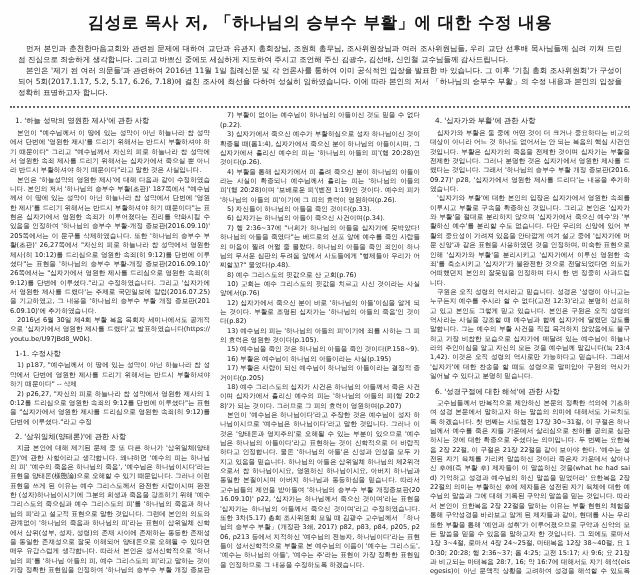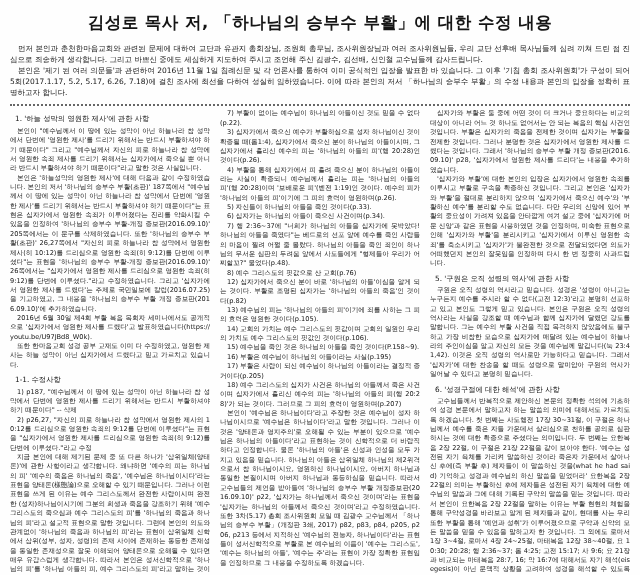--- a/index.html
+++ b/index.html
@@ -6,21 +6,21 @@
   .page {
     position:relative; width:640px; height:575px; margin:0 auto;
     background:#fefefe; color:#141414; box-sizing:border-box;
     padding:4px 10px 0 10px; overflow:hidden;
     font-family:"DejaVu Sans","Liberation Sans",sans-serif;
   }
   .doc-title {
     text-align:center; font-weight:bold; font-size:16.5px;
     letter-spacing:0.5px; margin:8px 0 9px 0;
   }
-  .intro { margin:0; }
+  .intro { margin:8px; }
   .intro .ipara {
     font-size:7.5px; line-height:1.48; text-align:justify;
     word-break:break-all; text-indent:8px; margin:0;
   }
   .divider { border:none; border-top:2px dotted #666; margin:6px 0 3px 0; height:0; }
   .cols { display:flex; gap:10px; height:470px; overflow:hidden; }
   .col { flex:1 1 0; min-width:0; overflow:hidden; display:flex; flex-direction:column; }
   .col .blocks { flex:0 1 auto; }
   .blk {
     font-size:6.6px; line-height:1.42; text-align:justify;
@@ -44,51 +44,51 @@
 
   <hr class="divider">
 
   <div class="cols">
     <div class="col">
       <div class="blocks">
           <div class="blk heading">1. '하늘 성막의 영원한 제사'에 관한 사항</div>
           <div class="blk para">본인이 "예수님께서 이 땅에 있는 성막이 아닌 하늘나라 참 성막에서 단번에 '영원한 제사'를 드리기 위해서는 반드시 부활하셔야 하기 때문이다" 그리고 "예수님께서 자신의 피로 하늘나라 참 성막에서 영원한 속죄 제사를 드리기 위해서는 십자가에서 죽으실 뿐 아니라 반드시 부활하셔야 하기 때문이다"라고 말한 것은 사실입니다.</div>
           <div class="blk para">본인은 '하늘성막의 영원한 제사'에 대해 다음과 같이 수정하였습니다. 본인의 저서 '하나님의 승부수 부활(초판)' 187쪽에서 "예수님께서 이 땅에 있는 성막이 아닌 하늘나라 참 성막에서 단번에 '영원한 제사'를 드리기 위해서는 반드시 부활하셔야 하기 때문이다"는 표현은 십자가에서 영원한 속죄가 이루어졌다는 진리를 약화시킬 수 있음을 인정하여 '하나님의 승부수 부활-개정 증보판(2016.09.10)' 205쪽에서는 이 문구를 삭제하였습니다. 또한 '하나님의 승부수 부활(초판)' 26,27쪽에서 "자신의 피로 하늘나라 참 성막에서 영원한 제사(히 10:12)를 드리심으로 영원한 속죄(히 9:12)를 단번에 이루셨다"는 표현을 '하나님의 승부수 부활-개정 증보판(2016.09.10)' 26쪽에서는 "십자가에서 영원한 제사를 드리심으로 영원한 속죄(히9:12)를 단번에 이루셨다."라고 수정하였습니다. 그리고 '십자가에서 영원한 제사를 드렸다'는 주제로 국민일보에 칼럼(2016.07.25)을 기고하였고, 그 내용을 '하나님의 승부수 부활 개정 증보판(2016.09.10)'에 추가하였습니다.</div>
           <div class="blk para">2016년 6월 30일 제4회 부활 복음 목회자 세미나에서도 공개적으로 '십자가에서 영원한 제사를 드렸다'고 발표하였습니다(https://youtu.be/U97JBd8_W0k).</div>
-          <div class="blk para">또한 한마음교회 성경 공부 교재도 이미 다 수정하였고, 영원한 제사는 하늘 성막이 아닌 십자가에서 드렸다고 믿고 가르치고 있습니다.</div>
           <div class="blk heading">1-1. 수정사항</div>
           <div class="blk item">1) p187, "예수님께서 이 땅에 있는 성막이 아닌 하늘나라 참 성막에서 단번에 영원한 제사를 드리기 위해서는 반드시 부활하셔야 하기 때문이다" -- 삭제</div>
           <div class="blk item">2) p26,27, "자신의 피로 하늘나라 참 성막에서 영원한 제사의 10:12를 드리심으로 영원한 속죄의 9:12를 단번에 이루셨다"는 표현을 "십자가에서 영원한 제사를 드리심으로 영원한 속죄(히 9:12)를 단번에 이루셨다."라고 수정</div>
+          <div class="blk heading">2. '삼위일체(양태론)'에 관한 사항</div>
           <div class="blk para">지금 본인에 대해 제기된 문제 중 또 다른 하나가 '삼위일체(양태론)'에 관한 사항이라고 생각합니다. 왜냐하면 '예수의 피는 하나님의 피' '예수의 죽음은 하나님의 죽음', '예수님은 하나님이시다'라는 표현을 양태론(樣態論)으로 오해할 수 있기 때문입니다. 그러나 이런 표현을 쓰게 된 이유는 예수 그리스도께서 완전한 사람이시며 완전한 (성자)하나님이시기에 그분의 희생과 죽음을 강조하기 위해 '예수 그리스도의 죽으심과 예수 그리스도의 피'를 '하나님의 죽음과 하나님의 피'라고 설교적 표현으로 말한 것입니다. 그런데 본인의 의도와 관계없이 '하나님의 죽음과 하나님의 피'라는 표현이 삼위일체 신학에서 삼위(성부, 성자, 성령)의 존재 사이에 존재하는 동등한 존재성을 동일한 존재성으로 잘못 이해되어 양태론으로 오해될 수 있다면 매우 유감스럽게 생각합니다. 따라서 본인은 성서신학적으로 '하나님의 피'를 '하나님 아들의 피, 예수 그리스도의 피'라고 말하는 것이 가장 정확한 표현임을 인정하여 '하나님의 승부수 부활 개정 증보판(2016.09.10)' p24, '하나님의 피'라는 제목은 '예수그리스도의 피'로 수정하였습니다. 그리고 p76, '하나님의 핏값으로 산 교회'라는 제목은 '예수그리스도의 핏값으로 산 교회'로 수정하였습니다. 그 외에도 책 내용 중에서 '하나님의 피'라는 표현은 '하나님 아들의 피, 예수 그리스도의 피'로 수정하였습니다.</div>
         </div>
     </div>
     <div class="col">
       <div class="blocks">
           <div class="blk item">7) 부활이 없이는 예수님이 하나님의 아들이신 것도 믿을 수 없다(p.22).</div>
           <div class="blk item">3) 십자가에서 죽으신 예수가 부활하심으로 성자 하나님이신 것이 확증될 때(롬1:4), 십자가에서 죽으신 분이 하나님의 아들이시며, 그 십자가에서 흘리신 예수의 피는 '하나님의 아들의 피'(행 20:28)인 것이다(p.26).</div>
           <div class="blk item">4) 부활을 통해 십자가에서 피 흘려 죽으신 분이 하나님의 아들이라는 사실이 확증되니 예수님께서 흘리는 피는 '하나님의 아들의 피'(행 20:28)이며 '보배로운 피'(벧전 1:19)인 것이다. 예수의 피가 '하나님의 아들의 피'이기에 그 피의 효력이 영원하며(p.26).</div>
           <div class="blk item">5) 자신들이 하나님의 아들을 죽인 것이다(p.33).</div>
           <div class="blk item">6) 십자가는 하나님의 아들이 죽으신 사건이며(p.34).</div>
           <div class="blk item">7) 행 2:36~37에 "너희가 하나님의 아들을 십자가에 못박았다! 하나님의 아들을 죽였다"는 베드로의 선포 앞에 예수를 죽인 사람들의 마음이 찔려 어쩔 줄 몰랐다. 하나님의 아들을 죽인 죄인이 하나님의 무서운 심판의 두려움 앞에서 사도들에게 "형제들아 우리가 어찌할꼬?" 물었다(p.48).</div>
           <div class="blk item">8) 예수 그리스도의 핏값으로 산 교회(p.76)</div>
+          <div class="blk item">10) 교회는 예수 그리스도의 핏값을 치르고 사신 것이라는 사실 앞에서(p.76)</div>
           <div class="blk item">12) 십자가에서 죽으신 분이 바로 '하나님의 아들'이심을 알게 되는 것이다. 부활로 조명된 십자가는 '하나님의 아들의 죽음'인 것이다(p.82)</div>
           <div class="blk item">13) 예수님의 피는 '하나님의 아들의 피'이기에 죄를 사하는 그 피의 효력은 영원한 것이다(p.105).</div>
-          <div class="blk item">14) 교회의 가치는 예수 그리스도의 핏값이며 교회의 일원인 우리의 가치도 예수 그리스도의 핏값인 것이다(p.106).</div>
           <div class="blk item">15) 예수님을 죽인 것은 하나님의 아들을 죽인 것이다(P.158~9).</div>
           <div class="blk item">16) 부활은 예수님이 하나님의 아들이라는 사실(p.195)</div>
           <div class="blk item">17) 부활은 사람이 되신 예수님이 하나님의 아들이라는 결정적 증거이다(p.205)</div>
           <div class="blk item">18) 예수 그리스도의 십자가 사건은 하나님의 아들께서 죽은 사건이며 십자가에서 흘리신 예수의 피는 '하나님의 아들의 피(행 20:28)'가 되는 것이다. 그러므로 그 피의 효력이 영원하며(p.207)</div>
           <div class="blk para">본인이 '예수님은 하나님이다'라고 주장한 것은 예수님이 성자 하나님이시므로 '예수님은 하나님이다'라고 말한 것입니다. 그러나 이것은 '양태론과 영지주의'로 오해될 수 있는 부분이 있으므로 '예수님은 하나님의 아들이다'라고 표현하는 것이 신학적으로 더 바람직하다고 인정합니다. 물론 '하나님의 아들'은 신성과 인성을 모두 가지고 있음을 믿습니다. 하나님의 아들은 삼위일체 하나님의 제2위격으로서 참 하나님이시요, 영원하신 하나님이시요, 아버지 하나님과 동일한 본질이시며 아버지 하나님과 동등하심을 믿습니다. 따라서 교수님들의 제언을 받아들여 '하나님의 승부수 부활 개정증보판(2016.09.10)' p22, '십자가는 하나님께서 죽으신 것이며'라는 표현을 '십자가는 하나님의 아들께서 죽으신 것이며'라고 수정하였습니다. 또한 3차(5.17) 총회 조사위원회 모일 때 김광수 교수님께서 「하나님의 승부수 부활」(개정판 3쇄, 2017) p82, p83, p84, p205, p206, p213 등에서 지적하신 '예수님의 전능자, 하나님이다'라는 표현들이 성서신학적으로 부활로 본 예수님의 이름이 '예수는 그리스도', '예수는 하나님의 아들', '예수는 주'라는 표현이 가장 정확한 표현임을 인정하므로 그 내용을 수정하도록 하겠습니다.</div>
         </div>
     </div>
     <div class="col">
       <div class="blocks">
-          <div class="blk para">십자가와 부활은 둘 중에 어떤 것이 더 크거나 중요하다는 비교의 대상이 아니라 어느 것 하나도 없어서는 안 되는 복음의 핵심 사건인 것입니다. 부활은 십자가의 죽음을 전제한 것이며 십자가는 부활을 전제한 것입니다. 그러나 분명한 것은 십자가에서 영원한 제사를 드렸다는 것입니다. 그래서 '하나님의 승부수 부활 개정 증보판(2016.09.10)' p28, '십자가에서 영원한 제사를 드리다'는 내용을 추가하였습니다.</div>
+          <div class="blk heading">4. '십자가와 부활'에 관한 사항</div>
+          <div class="blk para">십자가와 부활은 둘 중에 어떤 것이 더 크거나 중요하다는 비교의 대상이 아니라 어느 것 하나도 없어서는 안 되는 복음의 핵심 사건인 것입니다. 부활은 십자가의 죽음을 전제한 것이며 십자가는 부활을 전제한 것입니다. 그러나 분명한 것은 십자가에서 영원한 제사를 드렸다는 것입니다. 그래서 '하나님의 승부수 부활 개정 증보판(2016.09.27)' p28, '십자가에서 영원한 제사를 드리다'는 내용을 추가하였습니다.</div>
           <div class="blk para">'십자가와 부활'에 대한 본인의 입장은 십자가에서 영원한 속죄를 이루시고 부활로 구속을 확증하신 것입니다. 그리고 본인은 '십자가와 부활'을 절대로 분리하지 않으며 '십자가에서 죽으신 예수'와 '부활하신 예수'를 분리할 수도 없습니다. 다만 우리의 신앙에 있어 부활의 중요성이 가려져 있음을 안타깝게 여겨 설교 중에 '십자가에 머문 신앙'과 같은 표현을 사용하였던 것을 인정하며, 미숙한 표현으로 인해 '십자가와 부활'을 분리시키고 '십자가에서 이루신 영원한 속죄'를 축소시키고 '십자가'가 불완전한 것으로 전달되었다면 의도가 어떠했던지 본인의 잘못임을 인정하며 다시 한 번 정중히 사과드립니다.</div>
-          <div class="blk heading">5. '구원은 오직 성령의 역사'에 관한 사항</div>
           <div class="blk para">구원은 오직 성령의 역사라고 믿습니다. 성경은 '성령이 아니고는 누구든지 예수를 주시라 할 수 없다(고전 12:3)'라고 분명히 선포하고 있고 본인도 그렇게 믿고 있습니다. 본인은 구원은 오직 성령의 역사라는 사실을 강조할 때 예수님과 함께 십자가에 달렸던 강도를 말합니다. 그는 예수의 부활 사건을 직접 목격하지 않았음에도 불구하고 가장 비참한 모습으로 십자가에 매달려 있는 예수님이 하늘나라의 주인이심을 알고 자신의 모든 것을 예수님께 맡깁니다(눅 23:41,42). 이것은 오직 성령의 역사로만 가능하다고 믿습니다. 그래서 '십자가'에 대한 찬송을 할 때도 성령으로 말미암아 구원의 역사가 일어날 수 있다고 분명히 믿습니다.</div>
           <div class="blk heading">6. '성경구절에 대한 해석'에 관한 사항</div>
           <div class="blk para">교수님들께서 반복적으로 제안하신 본문의 정확한 석의에 기초하여 성경 본문에서 말하고자 하는 말씀의 의미에 대해서도 가르치도록 하겠습니다. 첫 번째는 사도행전 17장 30~31절, 이 구절은 하나님께서 예수를 죽은 자들 가운데서 살리심으로 천하를 공의로 심판하시는 것에 대한 확증으로 주셨다는 의미입니다. 두 번째는 요한복음 2장 22절, 이 구절은 21장 22절을 같이 보아야 한다. '예수는 성전된 자기 육체를 가리켜 말씀하신 것이라 죽은자 가운데서 살아나신 후에(즉 부활 후) 제자들이 이 말씀하신 것을(what he had said) 기억하고 성경과 예수님의 하신 말씀을 믿었더라' 요한복음 2장 22절의 의미는 부활하신 후에 제자들은 성전된 자기 육체에 대한 예수님의 말씀과 그에 대해 기록된 구약의 말씀을 믿는 것입니다. 따라서 본인이 요한복음 2장 22절을 말하는 이유는 부활 현현의 체험을 통해 구약성경을 바라보고 알게 된 제자들과 같이, 현대를 사는 우리 또한 부활을 통해 '예언과 성취'가 이루어졌으므로 구약과 신약의 모든 말씀을 믿을 수 있음을 말하고자 한 것입니다. 그 외에도 로마서 1장 3~4절, 로마서 4장 24~25절, 마태복음 12장 38~40절, 요 10:30; 20:28; 행 2:36~37; 롬 4:25; 고전 15:17; 사 9:6; 요 21장과 비교되는 마태복음 28:7, 16; 막 16:7에 대해서도 자기 해석(eisegesis)이 아닌 문맥적 상황을 고려하여 성경을 해석할 수 있도록 교수님들의 지도를 받도록 하겠습니다.</div>
         </div>
 
     </div>
   </div>
 </div>
 
 </body></html>

